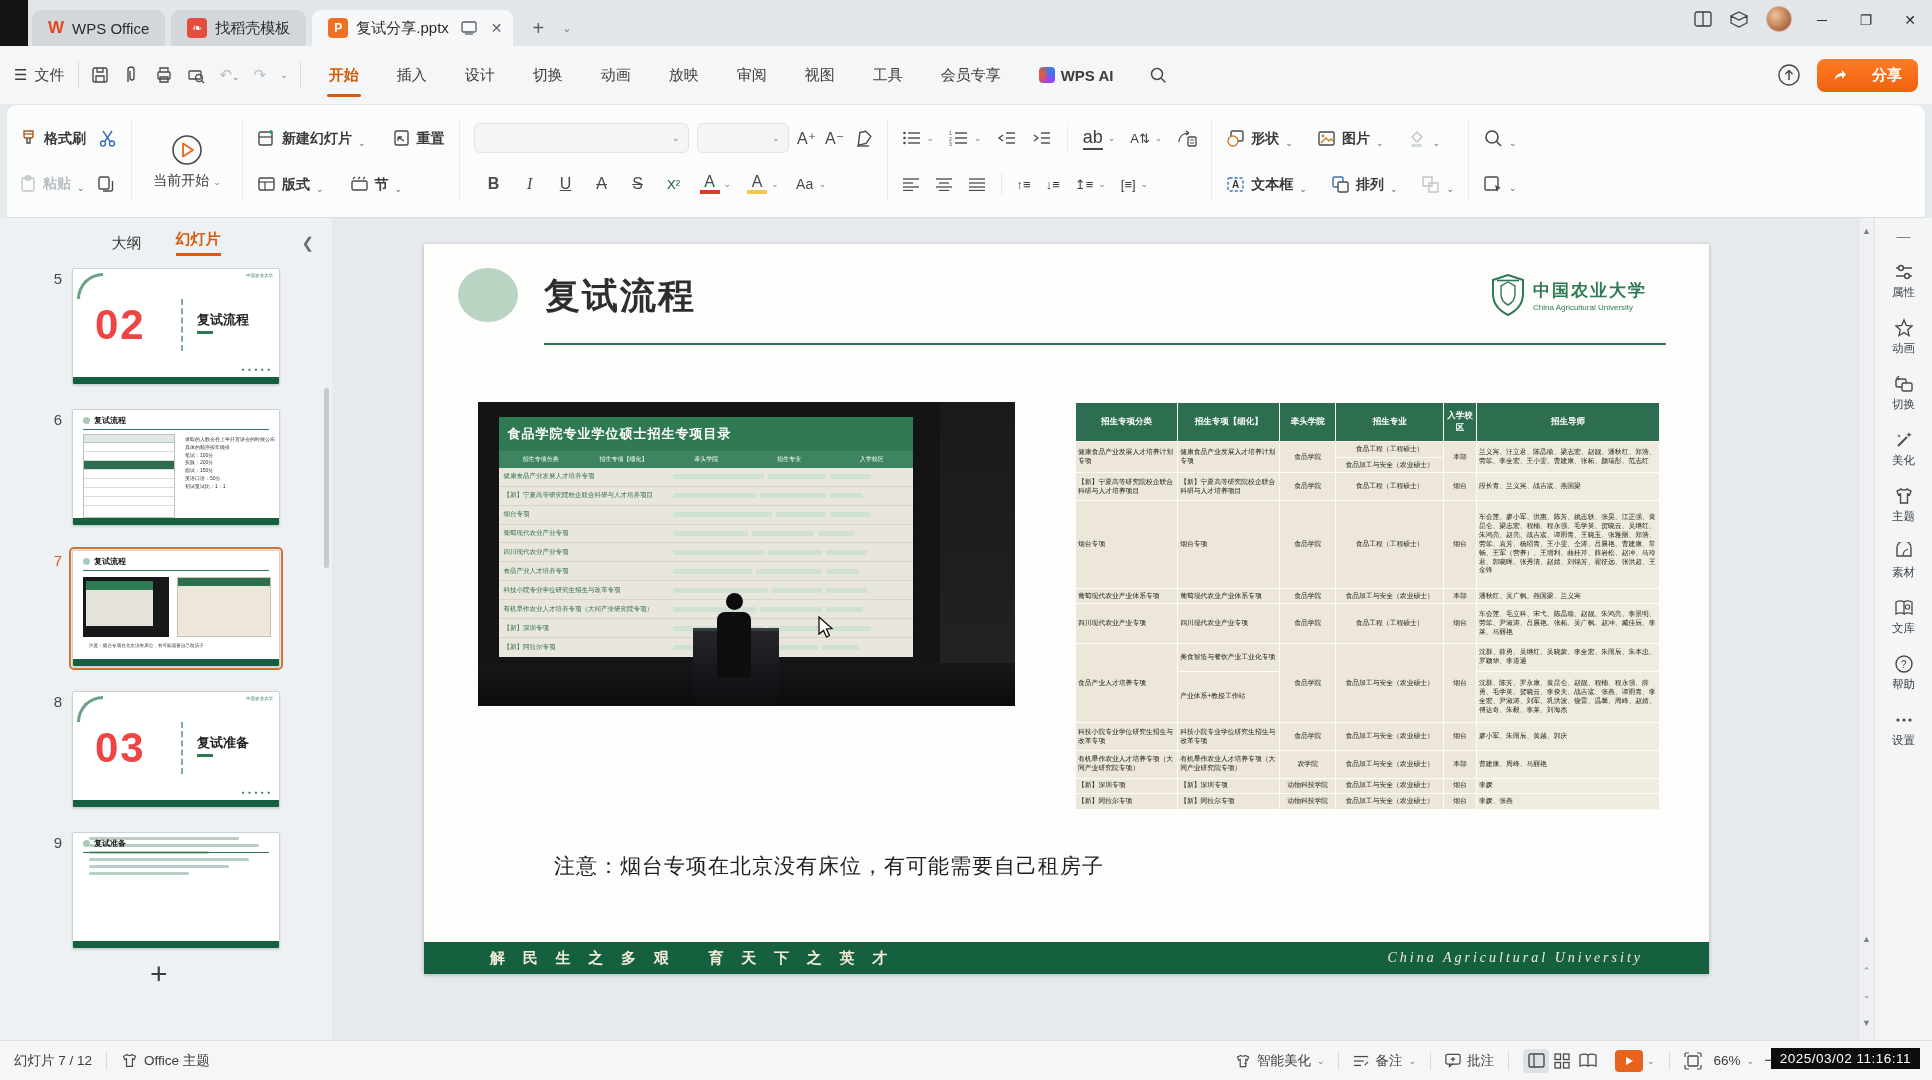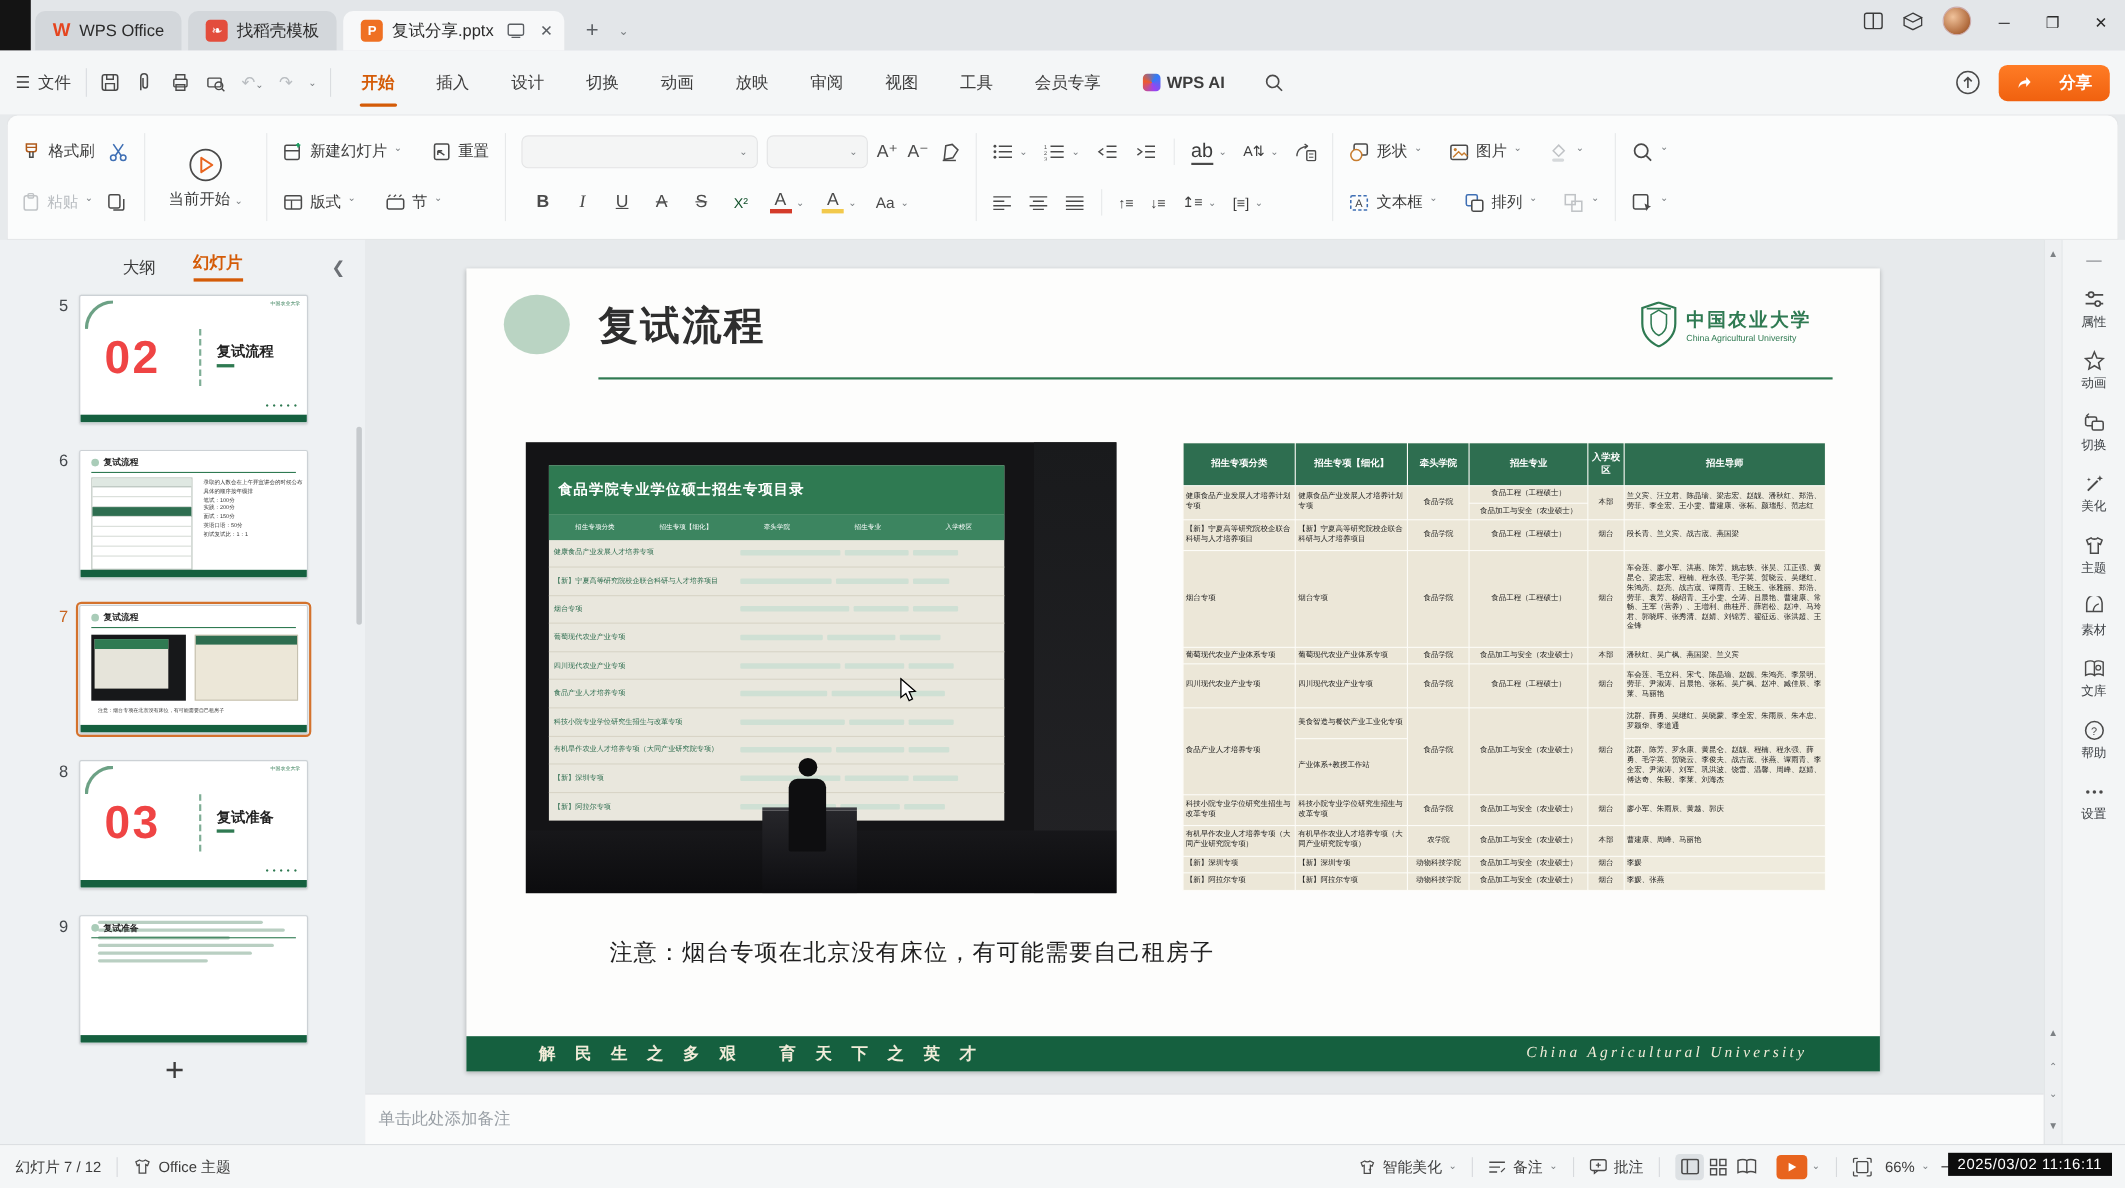--- a/index.html
+++ b/index.html
@@ -38,21 +38,21 @@
   .ai-logo { width:16px; height:16px; border-radius:4px; background:conic-gradient(from 40deg,#2f7cf6,#9b43f0,#f05a2a,#2f7cf6); }
   .menu-right { position:absolute; right:14px; top:0; height:100%; display:flex; align-items:center; gap:16px; }
   .share-btn { background:linear-gradient(#ff7c25,#f0610f); color:#fff; font-size:15px; font-weight:bold;
     border-radius:8px; padding:7px 16px; display:flex; align-items:center; gap:25px; }
 
   
   .toolbar { height:114px; background:#fbfcfc; margin:0 6px; border:1px solid #e4e6e8; border-bottom:1px solid #dcdfe2;
     border-radius:10px 10px 0 0; display:flex; align-items:stretch; padding:8px 10px; gap:10px; }
   .tgroup { display:flex; flex-direction:column; justify-content:space-between; padding:4px 2px; }
   .trow { display:flex; align-items:center; gap:12px; height:42px; }
-  .tbtn { display:flex; align-items:flex-start; gap:6px; font-size:14px; color:#3a3a3a; }
+  .tbtn { display:flex; align-items:flex-end; gap:6px; font-size:14px; color:#3a3a3a;font-weight:bold; }
   .tsep { width:1px; background:#e7e9ea; margin:8px 2px; }
   .caret { font-size:9px; color:#7c8084; }
   .combo { width:215px; height:30px; background:#f4f5f5; border:1px solid #e3e4e5; border-radius:6px;
     display:flex; align-items:center; justify-content:flex-end; padding:0 8px; }
   .combo.small { width:92px; }
   .fmtchar { font-size:16px; color:#9aa0a5; width:20px; text-align:center; }
   .bigbtn { display:flex; flex-direction:column; align-items:center; justify-content:center; gap:5px; width:86px; }
 
   
   .workspace { height:822px; display:flex; }
@@ -83,21 +83,21 @@
   .canvas { flex:1; position:relative; background:#e7eaec; }
   .slide { position:absolute; left:92px; top:26px; width:1285px; height:730px; background:#fdfdfc; box-shadow:0 1px 4px rgba(0,0,0,.25); }
   .slide-circle { position:absolute; left:34px; top:24px; width:60px; height:54px; border-radius:50%; background:#aecdb9; opacity:.85; }
   .slide-title { position:absolute; left:120px; top:28px; font-size:36px; font-weight:bold; color:#2e2e2e; letter-spacing:2px; }
   .slide-rule { position:absolute; left:120px; top:99px; width:1122px; height:2px; background:#2f7a52; }
   .cau-logo { position:absolute; right:62px; top:30px; display:flex; align-items:center; gap:8px; }
   .cau-text .cn { font-family:"Liberation Serif",serif; font-size:17px; font-weight:bold; color:#2f7a52; letter-spacing:2px; }
   .cau-text .en { font-size:8px; color:#2f7a52; margin-top:1px; }
 
   
-  .photo { position:absolute; left:54px; top:158px; width:537px; height:410px; background:#141416; overflow:hidden; }
+  .photo { position:absolute; left:54px; top:158px; width:537px; height:304px; background:#141416; overflow:hidden; }
   .ph-screen { position:absolute; left:4%; top:5%; width:77%; height:79%; background:#e9e7dd; }
   .ph-banner { height:14%; background:#2f7a52; color:#fff; font-weight:bold; font-size:13px; display:flex; align-items:center; padding-left:8px; letter-spacing:1px; }
   .ph-head { height:7%; background:#3c8560; display:flex; color:#fff; font-size:6px; align-items:center; }
   .ph-head span { flex:1; text-align:center; }
   .ph-row { display:flex; align-items:center; height:7.9%; border-bottom:1px solid #d8d4c6; font-size:6.5px; color:#2f6e50; }
   .ph-row .nm { width:42%; padding-left:4px; }
   .ph-chip { height:5px; background:#cfe0d4; border-radius:1px; margin-right:4px; }
   .ph-right { position:absolute; right:0; top:0; width:14%; height:100%; background:linear-gradient(#191a1c,#232326); }
   .ph-floor { position:absolute; left:0; bottom:0; width:100%; height:14%; background:linear-gradient(#17171a,#0c0c0e); }
   .person { position:absolute; left:44%; bottom:9%; width:40px; height:86px; }
@@ -843,23 +843,20 @@
       <div class="slide-footer">
         <span class="sf-left">解 民 生 之 多 艰　 育 天 下 之 英 才</span>
         <span class="sf-right">China  Agricultural  University</span>
       </div>
 
       <svg class="cursor" width="20" height="24" viewBox="0 0 20 24">
         <path d="M3 1 L3 18 L7.5 14.5 L10.5 21 L13.5 19.5 L10.5 13 L16 12.5 Z" fill="#fff" stroke="#000" stroke-width="1.2"></path>
       </svg>
     </div>
 
-    <div class="notesbar">
-      <span>单击此处添加备注</span>
-    </div>
   </div>
 
   <div class="vscroll">
     <div class="vs-btn" style="top:8px;">▲</div>
     <div class="vs-btn" style="bottom:96px;">▲</div>
     <div class="vs-btn" style="bottom:64px;">⌃</div>
     <div class="vs-btn" style="bottom:40px;">⌄</div>
     <div class="vs-btn" style="bottom:12px;">▼</div>
   </div>
 

